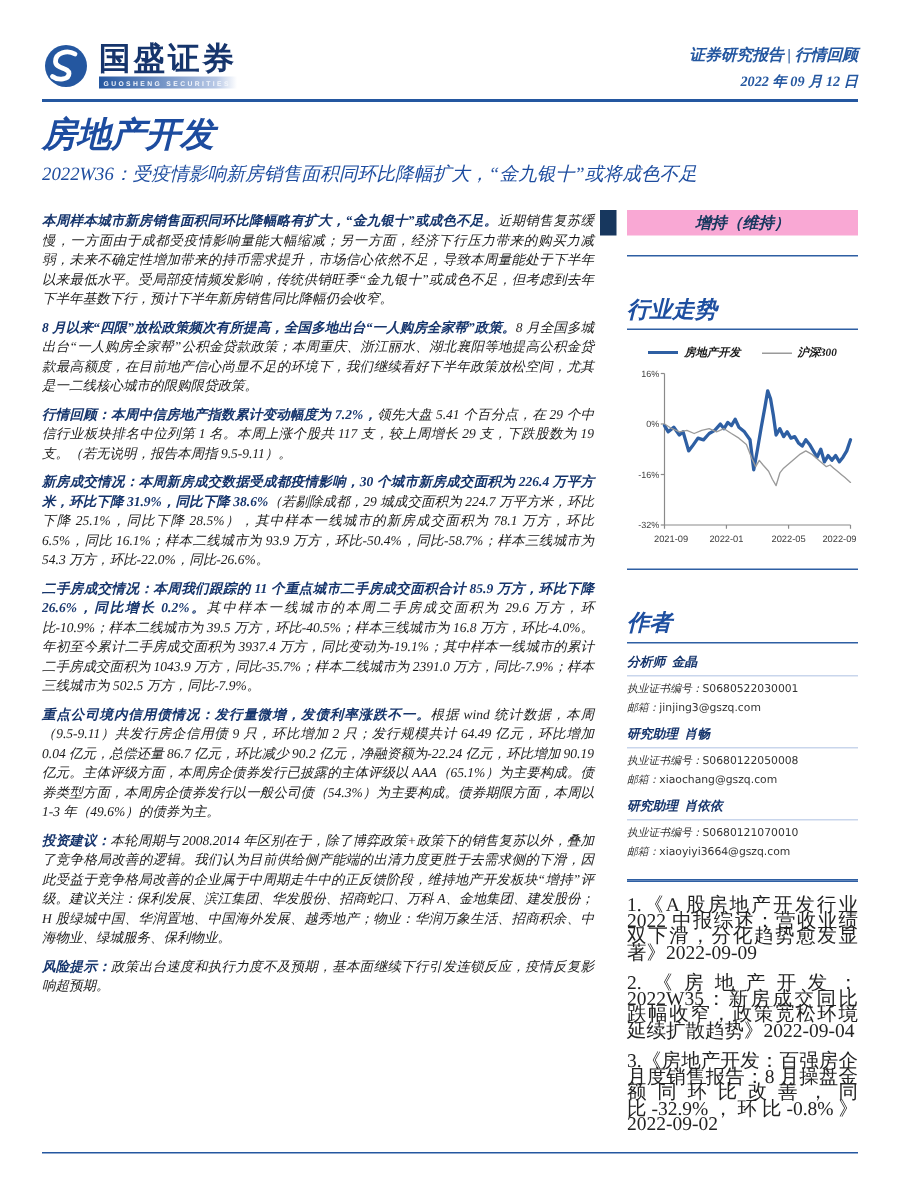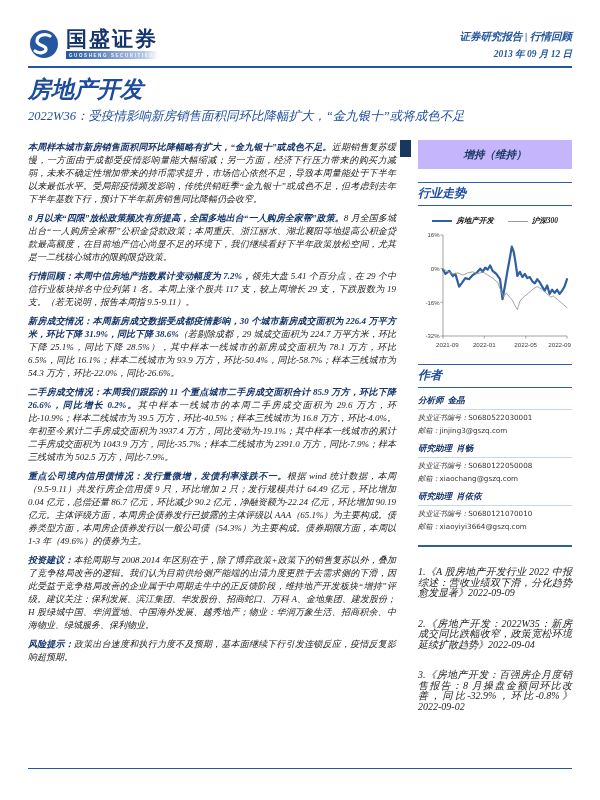--- a/index.html
+++ b/index.html
@@ -25,40 +25,40 @@
   .report-subtitle{position:absolute;left:28px;top:108px;width:556px;font-family:"Liberation Serif",serif;
                    font-style:italic;font-weight:normal;font-size:12.5px;color:#1d4c9f;}
   
   .main-col{position:absolute;left:28px;top:141px;width:372px;text-align:justify;}
   .para{margin:0 4px 6px 0;font-family:"Liberation Serif",serif;font-style:italic;
         font-size:9px;line-height:13px;color:#1a1a1a;}
   .para .lead{font-weight:bold;color:#16356c;}
   
   .rating-accent{position:absolute;left:400px;top:140px;width:11px;height:17px;background:#17375e;}
   .sidebar{position:absolute;left:418px;top:140px;width:154px;}
-  .rating-badge{height:29px;background:#c4b5fd;display:flex;align-items:center;justify-content:center;
+  .rating-badge{height:17px;background:#f9a8d4;display:flex;align-items:center;justify-content:center;
                 font-family:"Liberation Serif",serif;font-style:italic;font-weight:bold;
                 font-size:10.5px;color:#17375e;}
   .sb-block{margin-top:13px;}
   .sb-rule-top{border-top:1.6px solid #2e5fa3;}
   .sb-rule-thin{border-top:1px solid #2e5fa3;}
   .sb-head{font-family:Liberation Mono, monospace;font-style:italic;font-weight:bold;
-           font-size:12px;color:#1e4fa0;padding:2px 0 3px 0;}
+           font-size:15px;color:#1e4fa0;padding:2px 0 3px 0;margin-top:24px;}
   .legend-row{display:flex;justify-content:center;gap:14px;margin:10px 0 2px 0;align-items:center;}
   .legend-item{display:flex;align-items:center;gap:4px;}
   .legend-swatch{width:20px;display:inline-block;}
   .legend-label{font-family:"Liberation Serif",serif;font-style:italic;font-size:7.5px;
                 font-weight:bold;color:#1a1a1a;}
   .author-entry{margin-top:5px;}
   .author-role-line{font-family:"Liberation Serif",serif;font-style:italic;font-weight:bold;
                     font-size:8.5px;color:#16356c;border-bottom:0.5px solid #c9d6ec;padding:2px 0;}
   .author-meta{font-size:7.2px;color:#333;margin-top:3px;font-family:"DejaVu Sans",sans-serif;}
   .author-meta .cjk{font-family:"Liberation Serif",serif;font-style:italic;}
-  .related-item{font-family:"Liberation Serif",serif;font-style:italic;font-size:10px;
-                line-height:10.5px;color:#222;margin-top:20px;text-align:justify;}
+  .related-item{font-family:"Liberation Serif",serif;font-size:13px;
+                line-height:10.5px;color:#222;margin-top:10px;text-align:justify;}
   
   .footer-rule{position:absolute;left:28px;right:28px;top:768px;border-top:1.4px solid #2457a0;}
   .footer-note{position:absolute;left:0;right:0;top:774px;text-align:center;
                font-family:"Liberation Serif",serif;font-style:italic;font-weight:bold;
                font-size:10px;color:#2457a0;margin-top:44px;}
 </style>
 </head>
 <body>
 
 <div class="page">
@@ -70,21 +70,21 @@
     </svg>
     <div class="logo-textcol">
       <div class="logo-cn">国盛证券</div>
       <div class="logo-strip">
         <span class="logo-en">GUOSHENG SECURITIES</span>
       </div>
     </div>
   </div>
   <div class="hdr-right">
     <div class="hdr-type">证券研究报告 | 行情回顾</div>
-    <div class="hdr-date">2013 年 09 月 12 日</div>
+    <div class="hdr-date">2022 年 09 月 12 日</div>
   </div>
   <div class="header-rule"></div>
 
   <div class="report-title">房地产开发</div>
   <div class="report-subtitle">2022W36：受疫情影响新房销售面积同环比降幅扩大，“金九银十”或将成色不足</div>
 
   <div class="main-col">
     <p class="para"><span class="lead">本周样本城市新房销售面积同环比降幅略有扩大，“金九银十”或成色不足。</span><span>近期销售复苏缓慢，一方面由于成都受疫情影响量能大幅缩减；另一方面，经济下行压力带来的购买力减弱，未来不确定性增加带来的持币需求提升，市场信心依然不足，导致本周量能处于下半年以来最低水平。受局部疫情频发影响，传统供销旺季“金九银十”或成色不足，但考虑到去年下半年基数下行，预计下半年新房销售同比降幅仍会收窄。</span></p>
     <p class="para"><span class="lead">8 月以来“四限”放松政策频次有所提高，全国多地出台“一人购房全家帮”政策。</span><span>8 月全国多城出台“一人购房全家帮”公积金贷款政策；本周重庆、浙江丽水、湖北襄阳等地提高公积金贷款最高额度，在目前地产信心尚显不足的环境下，我们继续看好下半年政策放松空间，尤其是一二线核心城市的限购限贷政策。</span></p>
     <p class="para"><span class="lead">行情回顾：本周中信房地产指数累计变动幅度为 7.2%，</span><span>领先大盘 5.41 个百分点，在 29 个中信行业板块排名中位列第 1 名。本周上涨个股共 117 支，较上周增长 29 支，下跌股数为 19 支。（若无说明，报告本周指 9.5-9.11）。</span></p>

